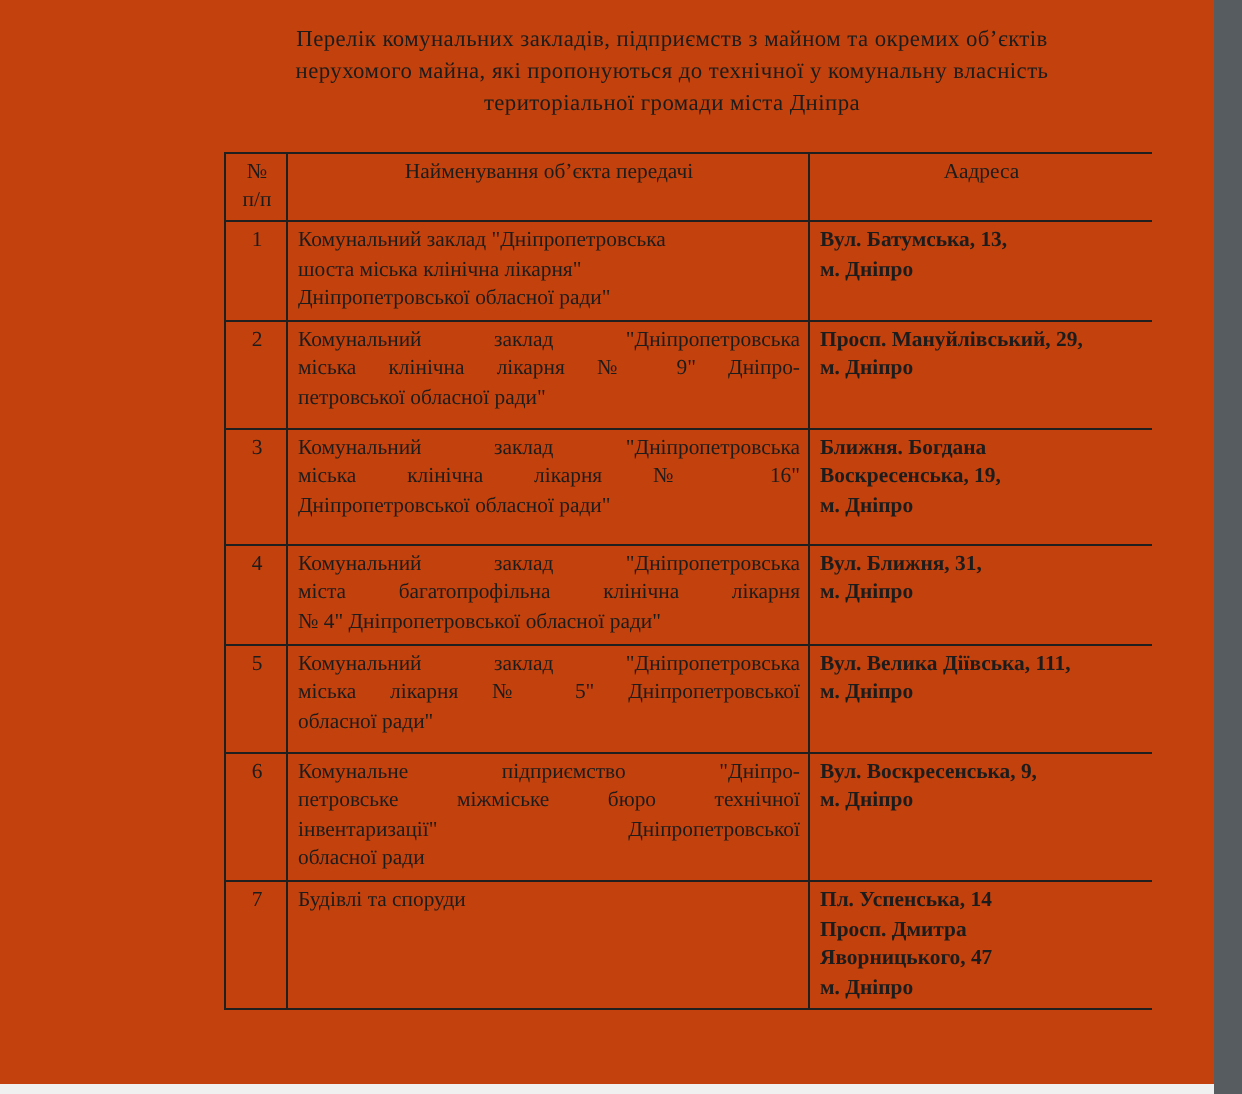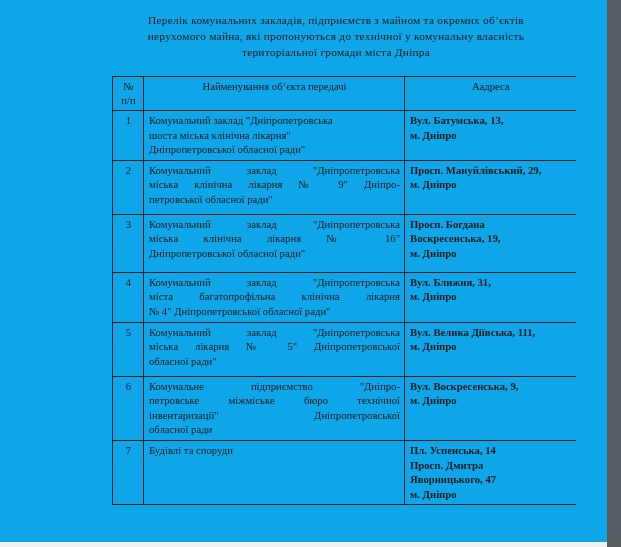--- a/index.html
+++ b/index.html
@@ -16,21 +16,21 @@
     color: #1c1c1c;
     -webkit-font-smoothing: antialiased;
   }
 
   
   #page-sheet {
     position: absolute;
     left: 0; top: 0;
     width: 607px;
     height: 547px;
-    background: #0ea5e9;
+    background: #c2410c;
   }
 
   
   #right-edge-band {
     position: absolute;
     right: 0; top: 0;
     width: 14px;
     height: 547px;
     background: #565c60;
   }
@@ -174,21 +174,21 @@
           </td>
         </tr>
         <tr data-rowh="h3">
           <td class="cell-num">3</td>
           <td class="cell-name justify">
             <span class="nline j">Комунальний заклад "Дніпропетровська</span>
             <span class="nline j">міська клінічна лікарня № 16"</span>
             <span class="nline last">Дніпропетровської обласної ради"</span>
           </td>
           <td class="cell-addr">
-            <span class="aline">Просп. Богдана</span>
+            <span class="aline">Ближня. Богдана</span>
             <span class="aline">Воскресенська, 19,</span>
             <span class="aline">м. Дніпро</span>
           </td>
         </tr>
         <tr data-rowh="h4">
           <td class="cell-num">4</td>
           <td class="cell-name justify">
             <span class="nline j">Комунальний заклад "Дніпропетровська</span>
             <span class="nline j">міста багатопрофільна клінічна лікарня</span>
             <span class="nline last">№ 4" Дніпропетровської обласної ради"</span>

